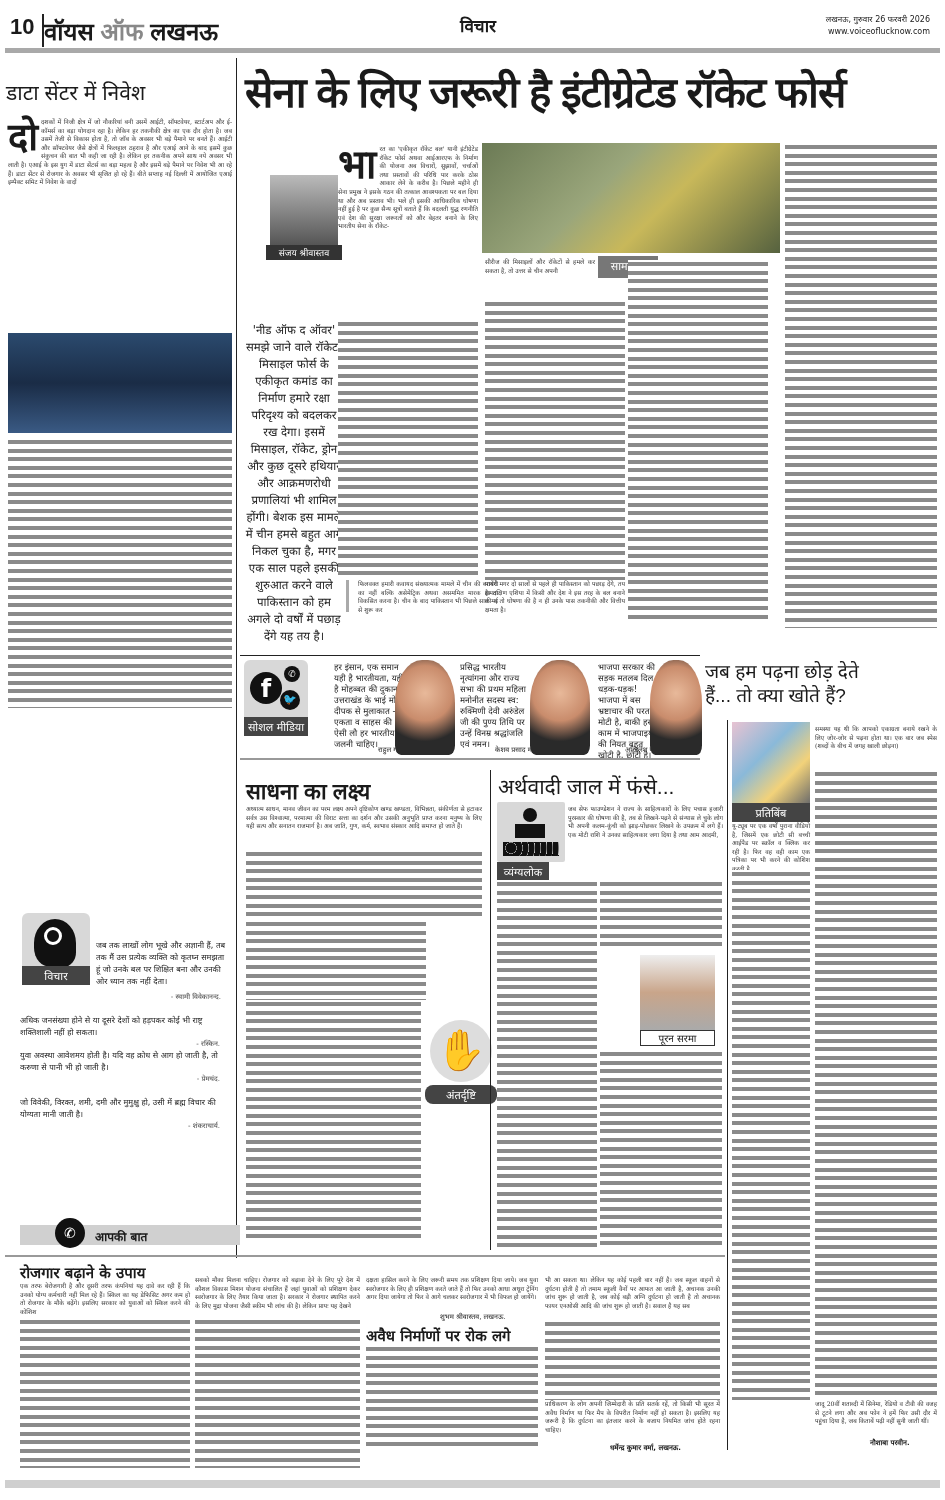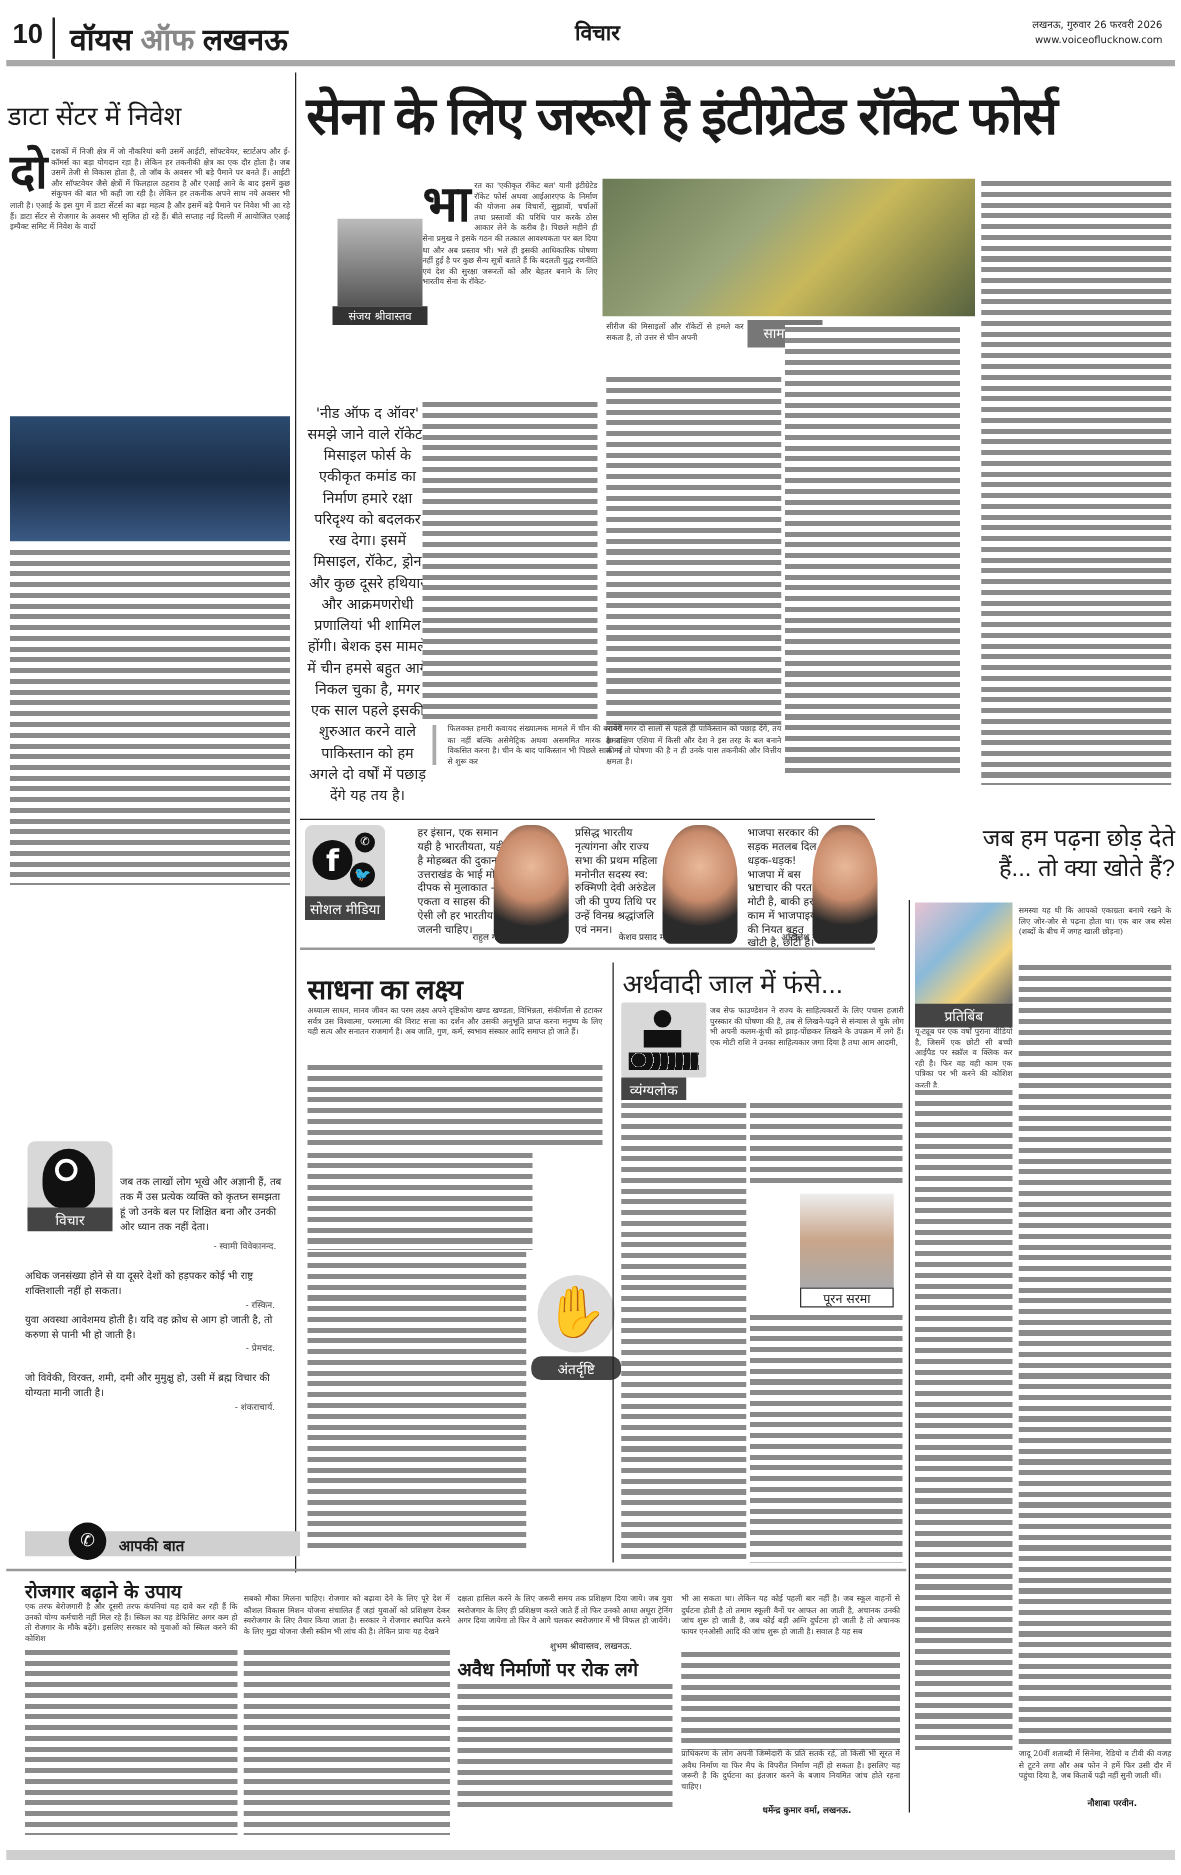--- a/index.html
+++ b/index.html
@@ -1,21 +1,21 @@
 <!DOCTYPE html>
 <html><head>
 <meta charset="utf-8">
 <style>
 *{box-sizing:border-box;margin:0;padding:0}
 body{width:945px;height:1500px;background:#fff;font-family:"DejaVu Sans",sans-serif;color:#1a1a1a;position:relative;overflow:hidden}
 .abs{position:absolute}
 .txt{font-size:6.2px;line-height:8.6px;text-align:justify;color:#333;font-family:"DejaVu Serif",serif}
 .fill{color:transparent;background:repeating-linear-gradient(#fff 0,#fff 2px,#8a8a8a 2px,#8a8a8a 6px,#fff 6px,#fff 8.6px);}
 .masthead-num{left:10px;top:14px;font-size:22px;font-weight:bold;font-family:"Liberation Sans",sans-serif}
-.masthead-title{left:42px;top:14px;font-size:24px;font-weight:bold;font-family:"Liberation Sans",sans-serif;border-left:2px solid #222;padding-left:12px}
+.masthead-title{left:42px;top:14px;font-size:24px;font-weight:bold;font-family:"Liberation Sans",sans-serif;border-left:2px solid #222;padding-left:0}
 .masthead-title .mid{color:#888}
 .section{left:460px;top:14px;font-size:17px;font-weight:bold}
 .dateline{right:15px;top:14px;font-size:8px;text-align:right;line-height:12px}
 .rule{left:5px;top:48px;width:935px;height:5px;background:#a9a9a9}
 .vline{background:#222;width:1px}
 .hline{background:#222;height:1px}
 .grayline{background:#999;height:2px}
 .headline{left:245px;top:62px;font-size:42px;font-weight:bold;letter-spacing:-1px;font-family:"Liberation Sans",sans-serif}
 .left-head{left:6px;top:78px;font-size:21px;font-family:"Liberation Sans",sans-serif}
 .dropcap{font-size:38px;font-weight:bold;float:left;line-height:38px;margin-right:3px}
@@ -98,21 +98,21 @@
 <div class="abs" style="left:495px;top:745px;font-size:7px">केशव प्रसाद मौर्य</div>
 <div class="abs face" style="left:530px;top:660px;width:60px;height:95px"></div>
 
 <div class="abs social-txt" style="left:598px;top:662px;width:60px">
   <span>भाजपा सरकार की सड़क मतलब दिल धड़क-धड़क! भाजपा में बस भ्रष्टाचार की परत मोटी है, बाकी हर काम में भाजपाइयों की नियत बहुत खोटी है, छोटी है।</span>
 </div>
 <div class="abs" style="left:625px;top:745px;font-size:7px">अखिलेश यादव</div>
 <div class="abs face" style="left:650px;top:660px;width:52px;height:95px"></div>
 <div class="abs grayline" style="left:240px;top:758px;width:460px"></div>
 
-<div class="abs" style="left:705px;top:660px;width:235px;font-size:19px;text-align:right;line-height:24px;font-family:'Liberation Sans',sans-serif">
+<div class="abs" style="left:705px;top:660px;width:235px;font-size:19px;text-align:left;line-height:24px;font-family:'Liberation Sans',sans-serif">
   <div>जब हम पढ़ना छोड़ देते</div>
   <div>हैं... तो क्या खोते हैं?</div>
 </div>
 <div class="abs" style="left:732px;top:722px;width:78px;height:82px;background:linear-gradient(135deg,#e8c3d2,#8ab9d9 40%,#f2d27a 70%,#6b6b6b)"></div>
 <div class="abs box-label" style="left:732px;top:803px;width:78px">प्रतिबिंब</div>
 <div class="abs txt" style="left:815px;top:725px;width:122px">समस्या यह थी कि आपको एकाग्रता बनाये रखने के लिए जोर-जोर से पढ़ना होता था। एक बार जब स्पेस (शब्दों के बीच में जगह खाली छोड़ना)</div>
 <div class="abs txt fill" style="left:815px;top:770px;width:122px;height:630px">.</div>
 <div class="abs txt" style="left:732px;top:822px;width:78px">यू-ट्यूब पर एक वर्षों पुराना वीडियो है, जिसमें एक छोटी सी बच्ची आईपैड पर स्क्रॉल व क्लिक कर रही है। फिर वह वही काम एक पत्रिका पर भी करने की कोशिश करती है,</div>
 <div class="abs txt fill" style="left:732px;top:870px;width:78px;height:530px">.</div>
 <div class="abs txt" style="left:815px;top:1400px;width:122px">जादू 20वीं शताब्दी में सिनेमा, रेडियो व टीवी की वजह से टूटने लगा और अब फोन ने हमें फिर उसी दौर में पहुंचा दिया है, जब किताबें पढ़ी नहीं सुनी जाती थीं।</div>

